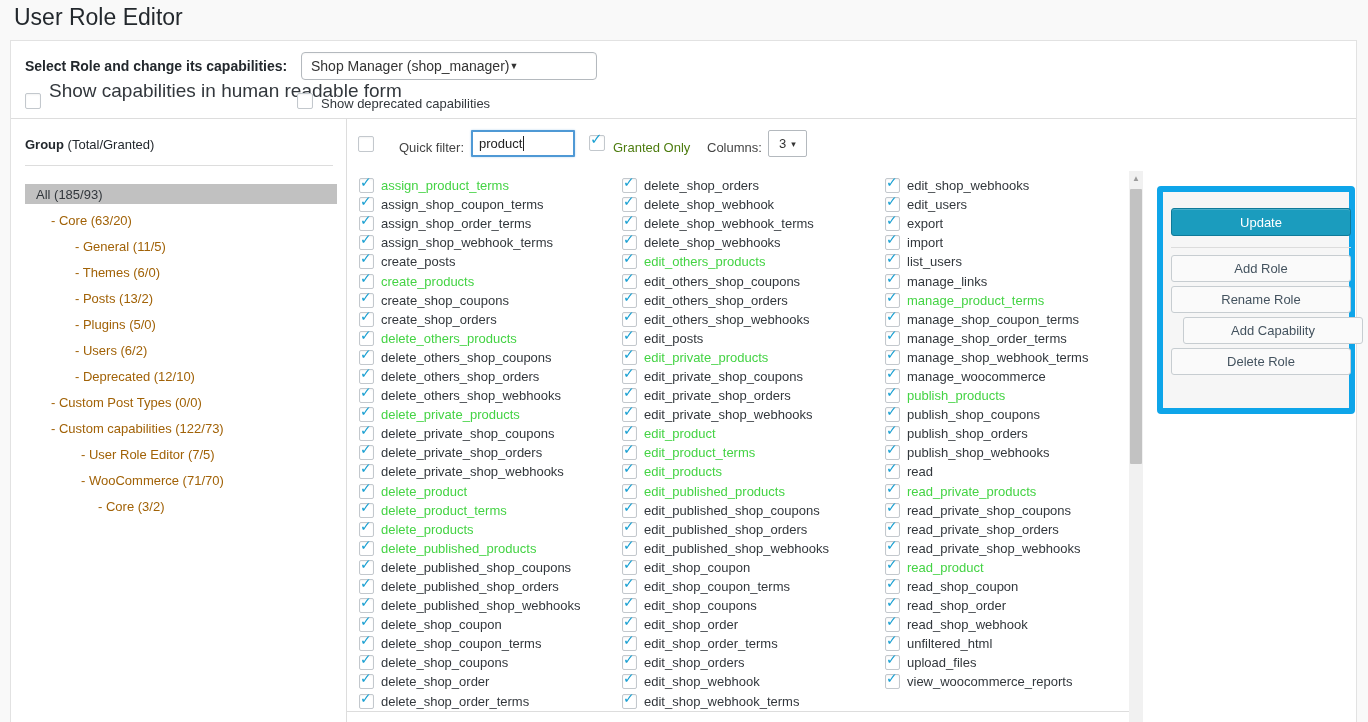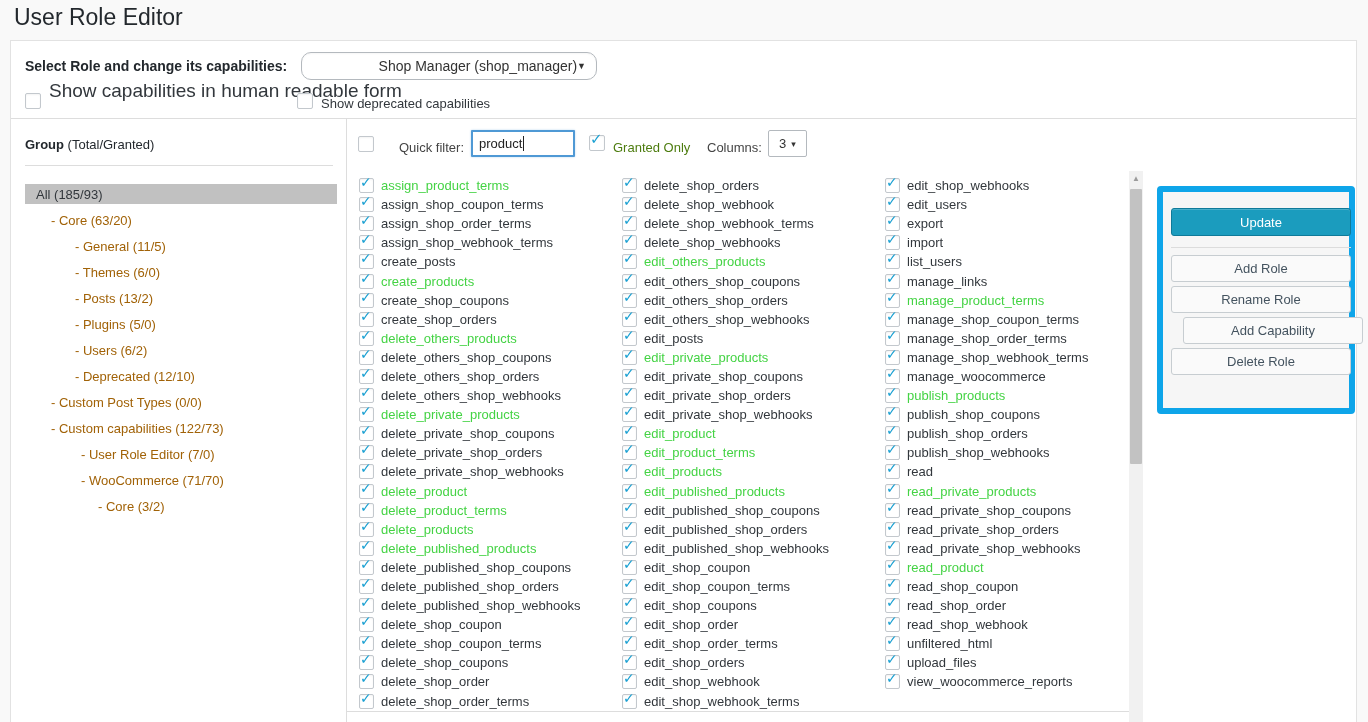--- a/index.html
+++ b/index.html
@@ -9,22 +9,22 @@
     background:#f9f9f9; font-family:"Liberation Sans", sans-serif; color:#32373c;
   }
   .page-title { position:absolute; left:14px; top:4px; font-size:23px; font-weight:400; color:#23282d; }
 
   .container { position:absolute; left:10px; top:40px; width:1347px; height:700px;
     background:#fff; border:1px solid #e2e2e2; }
 
   
   .role-label { position:absolute; left:14px; top:17px; font-size:14px; font-weight:bold; color:#23282d; }
   .role-select { position:absolute; left:290px; top:11px; width:296px; height:28px;
-    background:#fff; border:1px solid #b4b9be; border-radius:10px; display:flex; align-items:center;
-    justify-content:flex-end; padding:0 10px 0 9px; font-size:14px; color:#333; cursor:pointer;
+    background:#fff; border:1px solid #b4b9be; border-radius:4px; display:flex; align-items:center;
+    justify-content:flex-start; padding:0 10px 0 9px; font-size:14px; color:#333; cursor:pointer;
     box-shadow: inset 0 1px 2px rgba(0,0,0,.04); }
   .sel-arrow { font-size:9px; color:#333; }
 
   
   .cb { width:16px; height:16px; background:#fff; border:1px solid #c3c8cd; border-radius:2px;
     position:relative; box-shadow: inset 0 1px 2px rgba(0,0,0,.05); cursor:pointer; flex:0 0 auto; }
   .cb .check { position:absolute; left:0px; top:-5px; font-family:"DejaVu Sans",sans-serif;
     font-size:15px; font-weight:700; color:#1aa0d2; line-height:16px; }
   .cb.small { width:15px; height:15px; }
   .cb.small .check { font-size:14px; top:-4px; line-height:15px; }
@@ -144,21 +144,21 @@
       <div class="tree-row lv2">
         <span class="tree-label">- Deprecated (12/10)</span>
       </div>
       <div class="tree-row lv1">
         <span class="tree-label">- Custom Post Types (0/0)</span>
       </div>
       <div class="tree-row lv1">
         <span class="tree-label">- Custom capabilities (122/73)</span>
       </div>
       <div class="tree-row lv3">
-        <span class="tree-label">- User Role Editor (7/0)</span>
+        <span class="tree-label">- User Role Editor (7/5)</span>
       </div>
       <div class="tree-row lv3">
         <span class="tree-label">- WooCommerce (71/70)</span>
       </div>
       <div class="tree-row lv4">
         <span class="tree-label">- Core (3/2)</span>
       </div>
     </div>
 
   <span class="cb selall-cb"></span>

